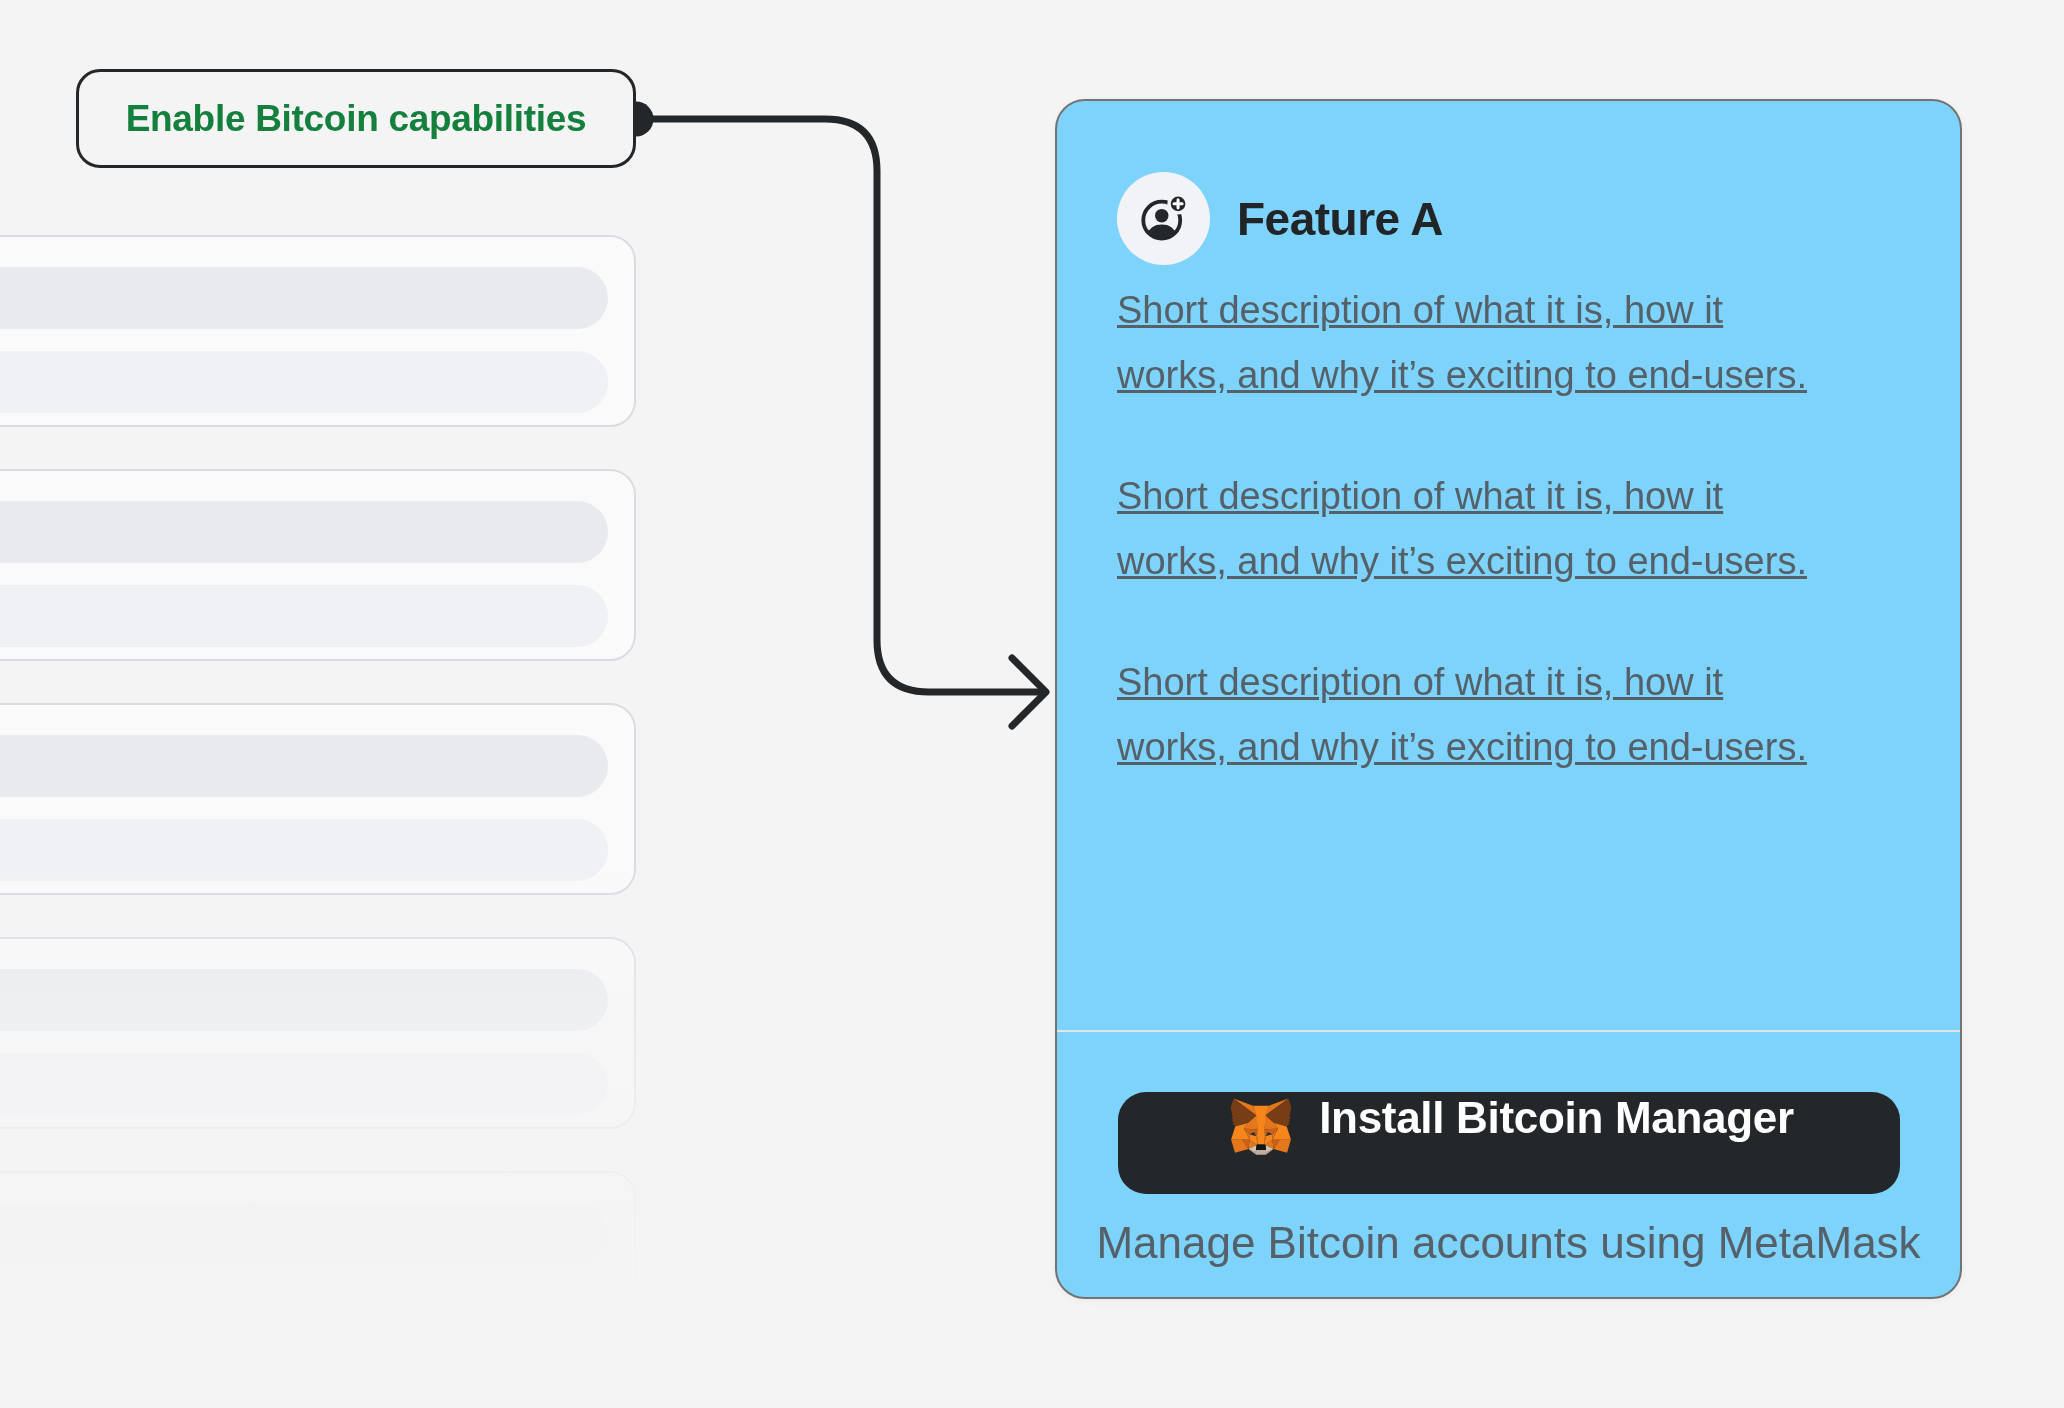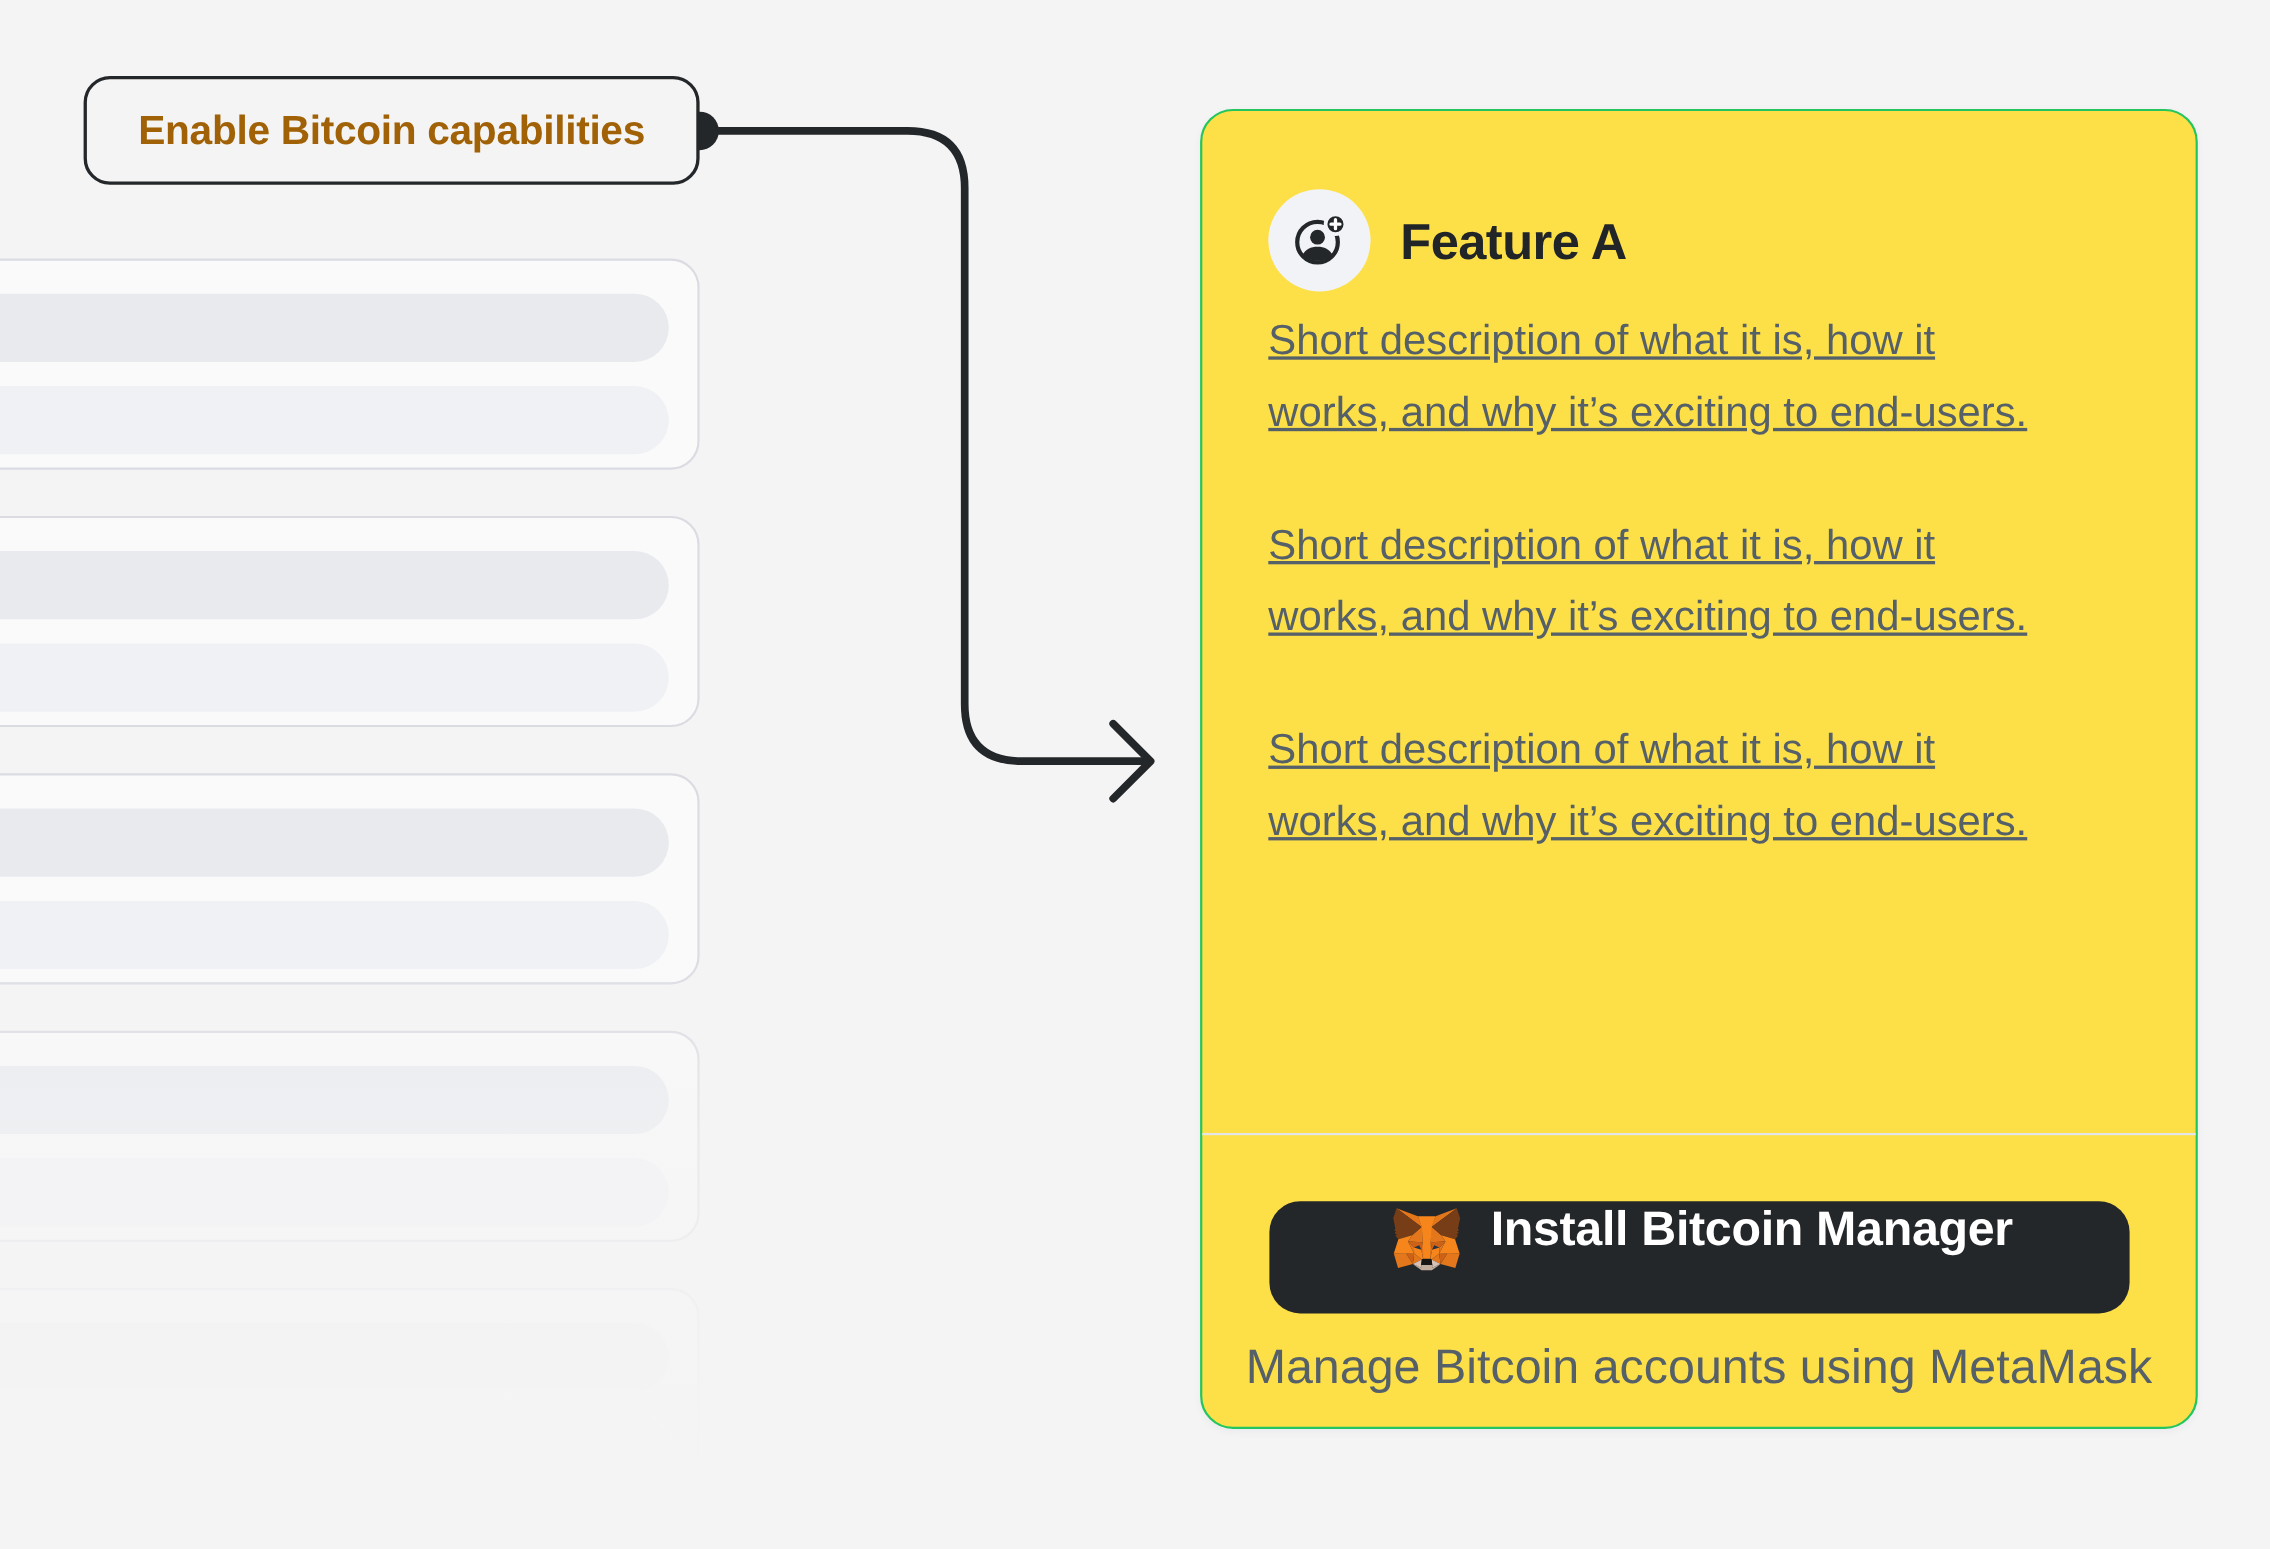--- a/index.html
+++ b/index.html
@@ -6,41 +6,41 @@
   .canvas{
     position:relative;width:2064px;height:1408px;overflow:hidden;
     background:#f4f4f5;font-family:"Liberation Sans",sans-serif;
     -webkit-font-smoothing:antialiased;
   }
   
   .label-box{
     position:absolute;left:76px;top:69px;width:560px;height:99px;
     border:3.5px solid #24272a;border-radius:24px;box-sizing:border-box;
     display:flex;align-items:center;justify-content:center;
-    font-size:37px;font-weight:600;letter-spacing:-0.3px;color:#a16207;
+    font-size:37px;font-weight:600;letter-spacing:-0.3px;color:#15803d;
     background:#f4f4f5;z-index:3;
   }
   .connector{position:absolute;left:0;top:0;width:2064px;height:1408px;z-index:2;pointer-events:none;}
   
   .skel-card{
     position:absolute;left:-84px;width:720px;height:192px;box-sizing:border-box;
     background:#fafafb;border:2px solid #dadce2;border-radius:26px;z-index:1;
   }
   .skel-card .bar{position:absolute;left:10px;width:680px;height:62px;border-radius:40px;}
   .skel-card .bar1{top:30px;background:#e8eaee;}
   .skel-card .bar2{top:114px;background:#f0f1f4;}
   .skel-fade{
     position:absolute;left:0;top:860px;width:780px;height:548px;z-index:2;pointer-events:none;
     background:linear-gradient(180deg,rgba(244,244,245,0) 0%,rgba(244,244,245,0.55) 30%,rgba(244,244,245,0.88) 62%,#f4f4f5 92%);
   }
   
   .feature-panel{
     position:absolute;left:1055px;top:99px;width:907px;height:1200px;box-sizing:border-box;
-    background:#fde047;border:2px solid #22c55e;border-radius:30px;
-    box-shadow:0 2px 8px rgba(16,24,40,.04);z-index:3;margin-left:36px;
+    background:#7dd3fc;border:2px solid #737373;border-radius:30px;
+    box-shadow:0 2px 8px rgba(16,24,40,.04);z-index:3;
   }
   .features{position:absolute;left:60px;top:71px;right:44px;}
   .feature{margin-bottom:56px;}
   .feature-head{display:flex;align-items:center;gap:27px;height:93px;}
   .icon-chip{
     width:93px;height:93px;border-radius:50%;background:#f2f3f6;flex:0 0 auto;
     display:flex;align-items:center;justify-content:center;
   }
   .feature-title{margin:0;font-size:46px;font-weight:700;color:#222528;letter-spacing:-0.5px;}
   .feature-desc{margin:13px 0 0 0;font-size:38px;line-height:65px;color:#566069;text-decoration:underline;}

